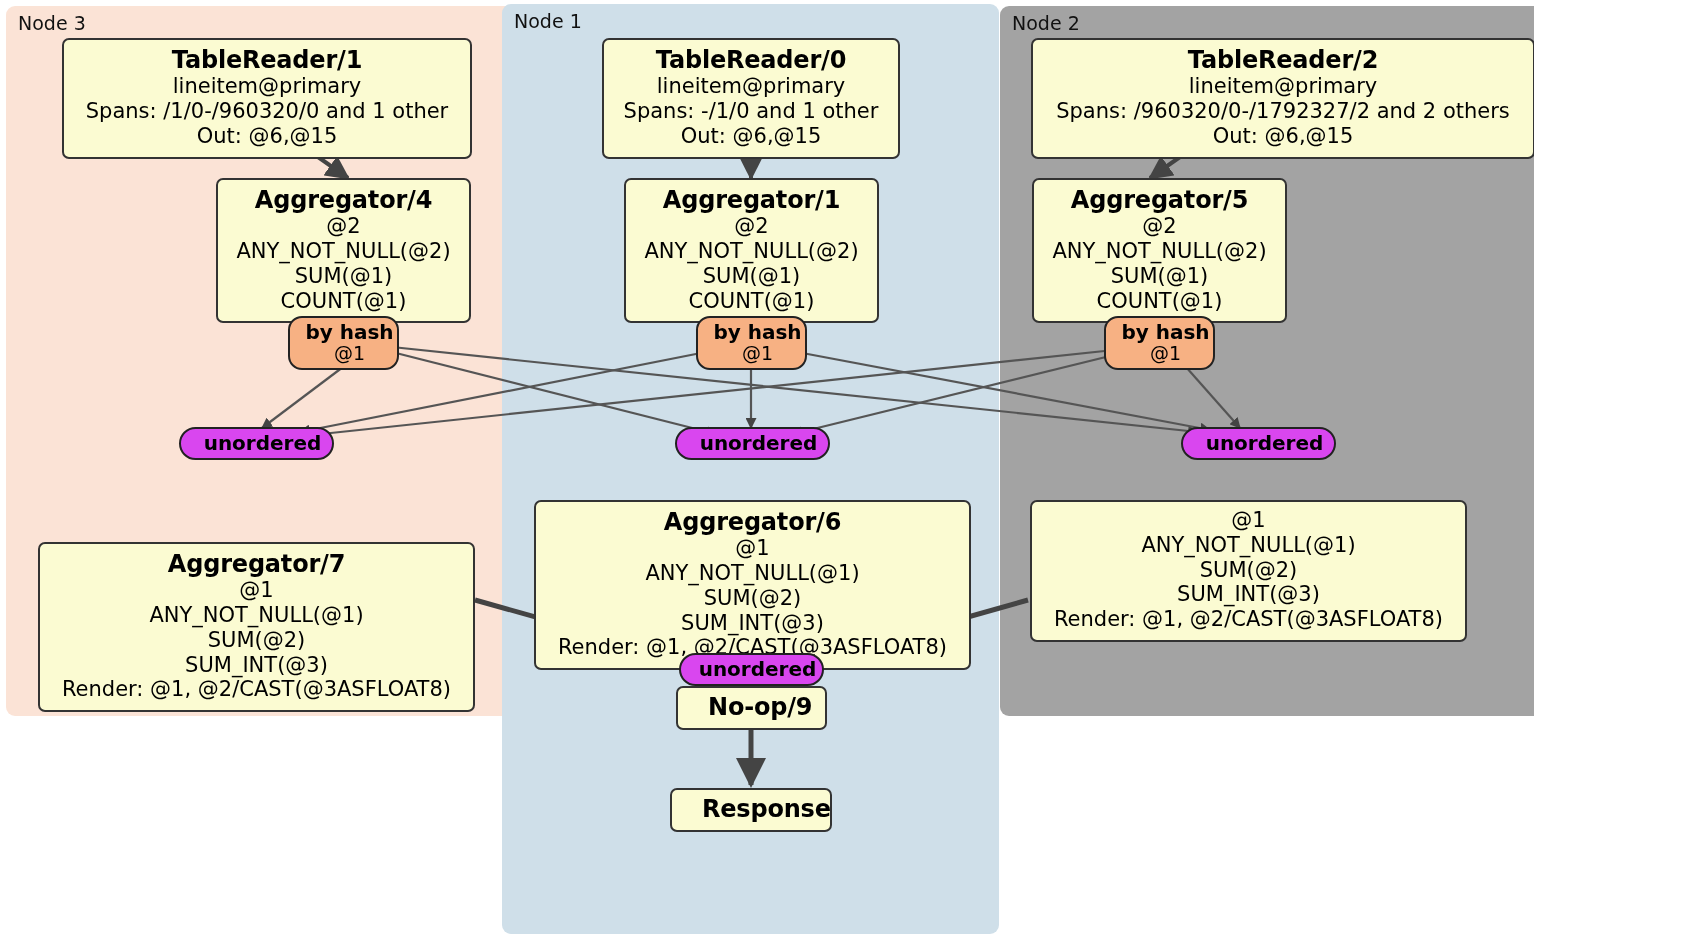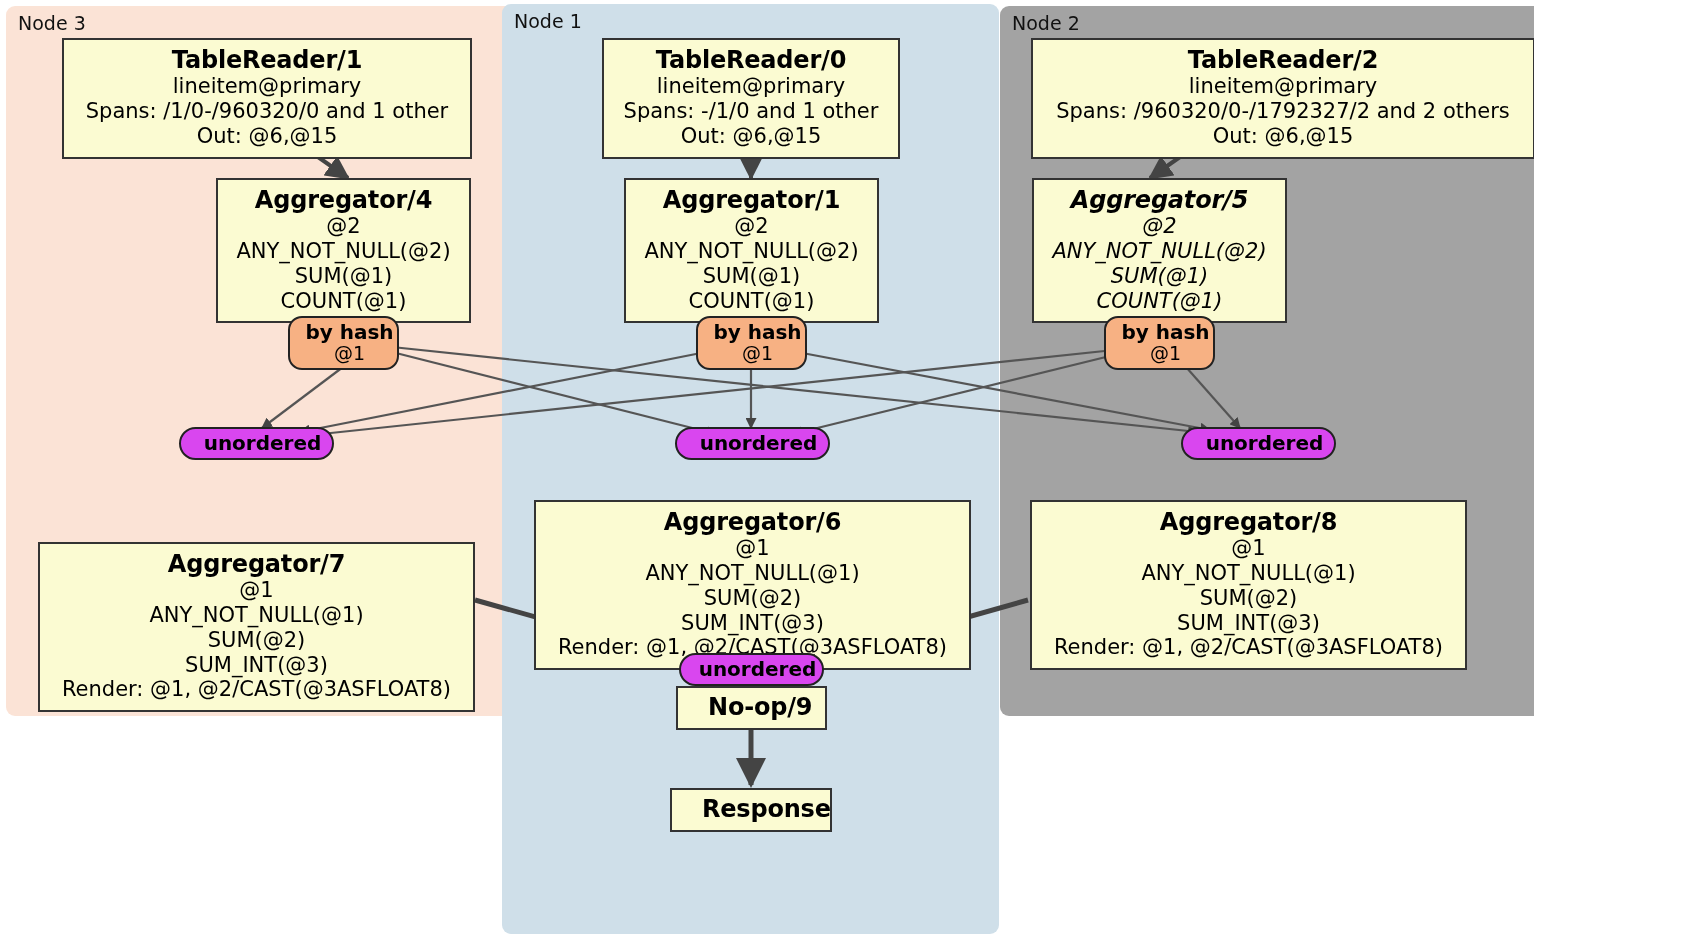--- a/index.html
+++ b/index.html
@@ -44,21 +44,21 @@
     height: 940px;
     pointer-events: none;
   }
 
   
   .proc {
     position: absolute;
     box-sizing: border-box;
     background: #fbfbd2;
     border: 2px solid #333333;
-    border-radius: 0;
+    border-radius: 7px;
     text-align: center;
     color: #000000;
     padding: 6px 14px 8px 14px;
     line-height: 1.18;
   }
   .proc .title {
     font-weight: bold;
     font-size: 24px;
     letter-spacing: -0.2px;
     white-space: nowrap;
@@ -187,21 +187,21 @@
   </div>
 
   <div class="proc z-box" style="left:624px; top:178px; width:255px;">
     <div class="title">Aggregator/1</div>
     <div class="line">@2</div>
     <div class="line">ANY_NOT_NULL(@2)</div>
     <div class="line">SUM(@1)</div>
     <div class="line">COUNT(@1)</div>
   </div>
 
-  <div class="proc z-box" style="left:1032px; top:178px; width:255px;font-style:italic;">
+  <div class="proc z-box" style="left:1032px; top:178px; width:255px;">
     <div class="title">Aggregator/5</div>
     <div class="line">@2</div>
     <div class="line">ANY_NOT_NULL(@2)</div>
     <div class="line">SUM(@1)</div>
     <div class="line">COUNT(@1)</div>
   </div>
 
   <div class="badge hash z-top" style="left:288px; top:316px; width:111px;">
     <div class="b-title">by hash</div>
     <div class="b-sub">@1</div>
@@ -237,21 +237,20 @@
   <div class="proc z-box" style="left:534px; top:500px; width:437px;">
     <div class="title">Aggregator/6</div>
     <div class="line">@1</div>
     <div class="line">ANY_NOT_NULL(@1)</div>
     <div class="line">SUM(@2)</div>
     <div class="line">SUM_INT(@3)</div>
     <div class="line">Render: @1, @2/CAST(@3ASFLOAT8)</div>
   </div>
 
   <div class="proc z-box" style="left:1030px; top:500px; width:437px;">
-    <div class="title">Aggregator/8</div>
     <div class="line">@1</div>
     <div class="line">ANY_NOT_NULL(@1)</div>
     <div class="line">SUM(@2)</div>
     <div class="line">SUM_INT(@3)</div>
     <div class="line">Render: @1, @2/CAST(@3ASFLOAT8)</div>
   </div>
 
   <div class="badge unordered z-top" style="left:679px; top:653px; width:145px;">
     <div class="b-title">unordered</div>
   </div>

